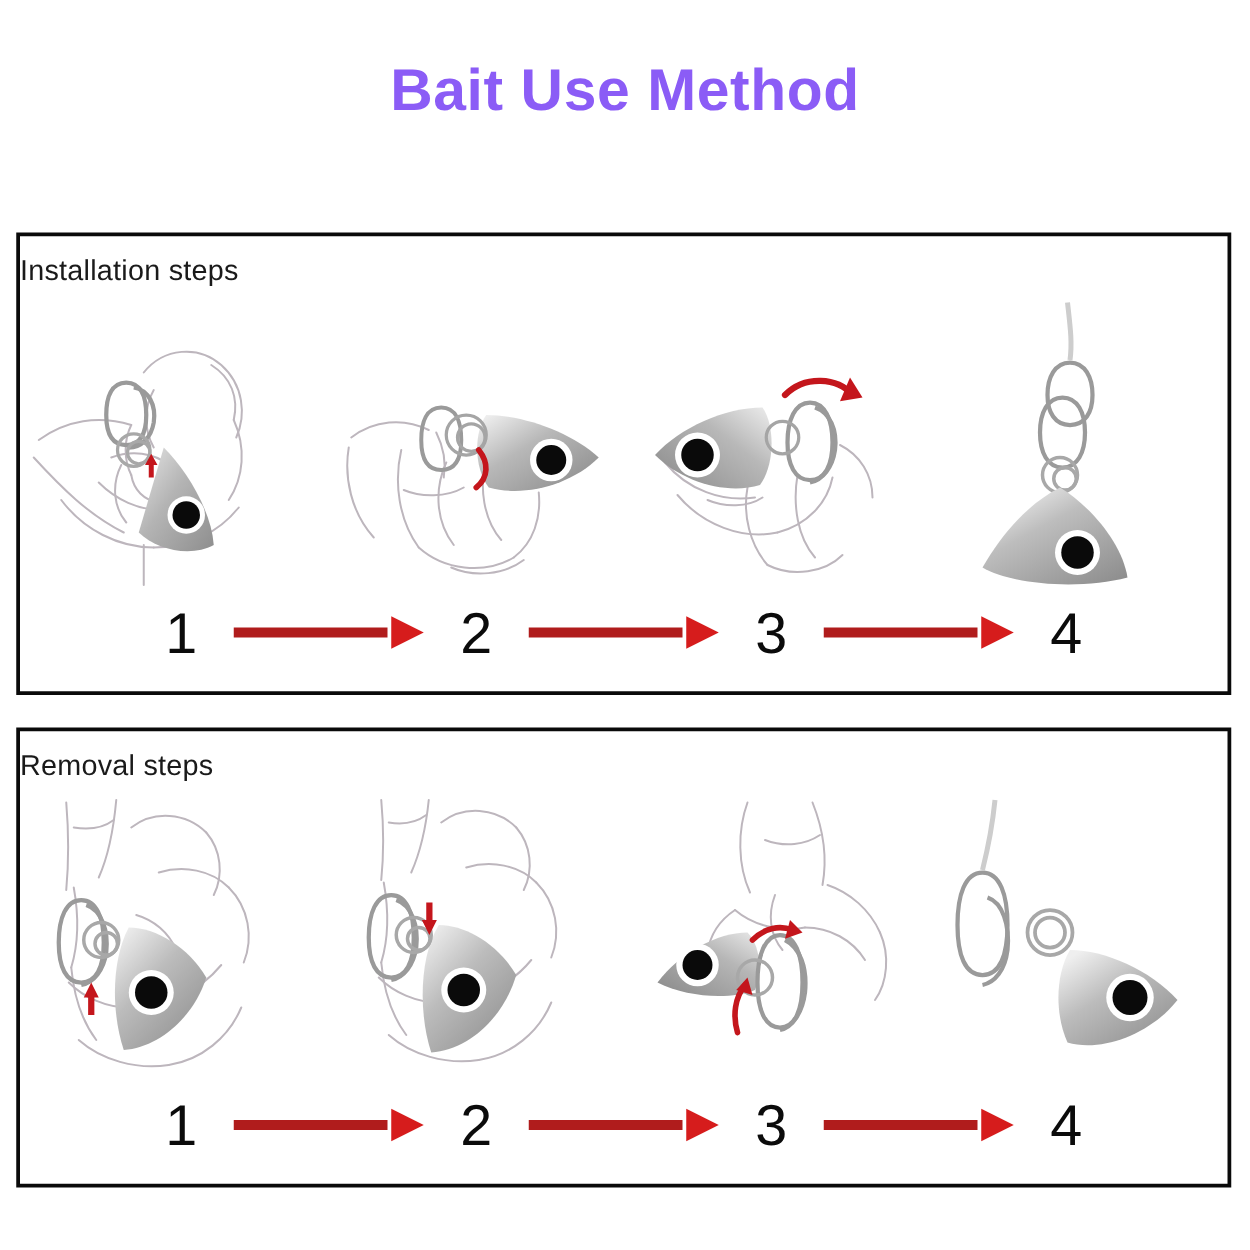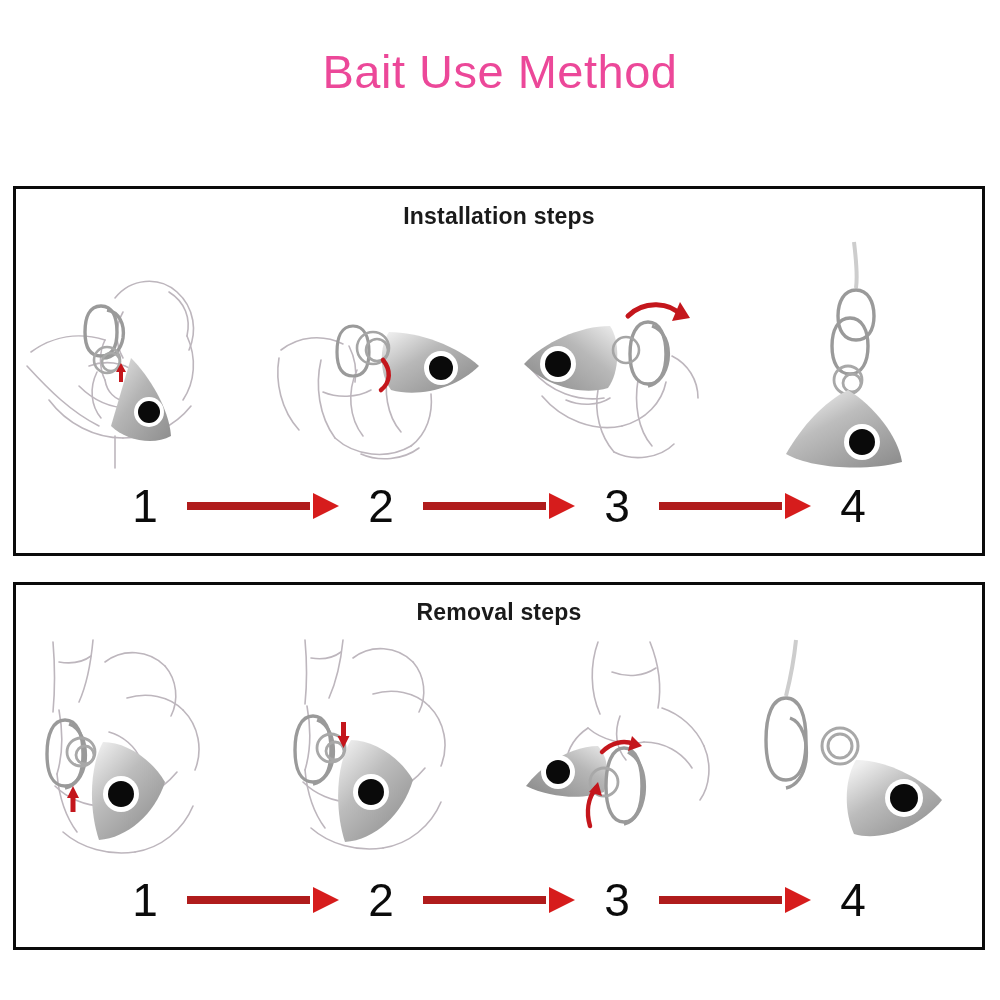--- a/index.html
+++ b/index.html
@@ -17,46 +17,46 @@
   }
 
   
   .page-title {
     position: absolute;
     top: 46px;
     left: 0;
     width: 1000px;
     text-align: center;
     font-size: 47px;
-    font-weight: 400;
+    font-weight: 700;
     letter-spacing: 0.5px;
-    color: #ec4899;
+    color: #8b5cf6;
     line-height: 1.1;
   }
 
   
   .panel {
     position: absolute;
     left: 13px;
     width: 972px;
     border: 3px solid #0a0a0a;
     box-sizing: border-box;
     background: #ffffff;
   }
   .panel-install { top: 186px; height: 370px; }
   .panel-removal { top: 582px; height: 368px; padding-left: 48px; }
 
   .panel-heading {
     position: absolute;
     top: 14px;
     left: 0;
     width: 100%;
-    text-align: center;
+    text-align: left;
     font-size: 23px;
-    font-weight: 700;
+    font-weight: 400;
     color: #1a1a1a;
     letter-spacing: 0.2px;
   }
 
   
   .illus-row {
     position: absolute;
     top: 48px;
     left: 0;
     width: 100%;

